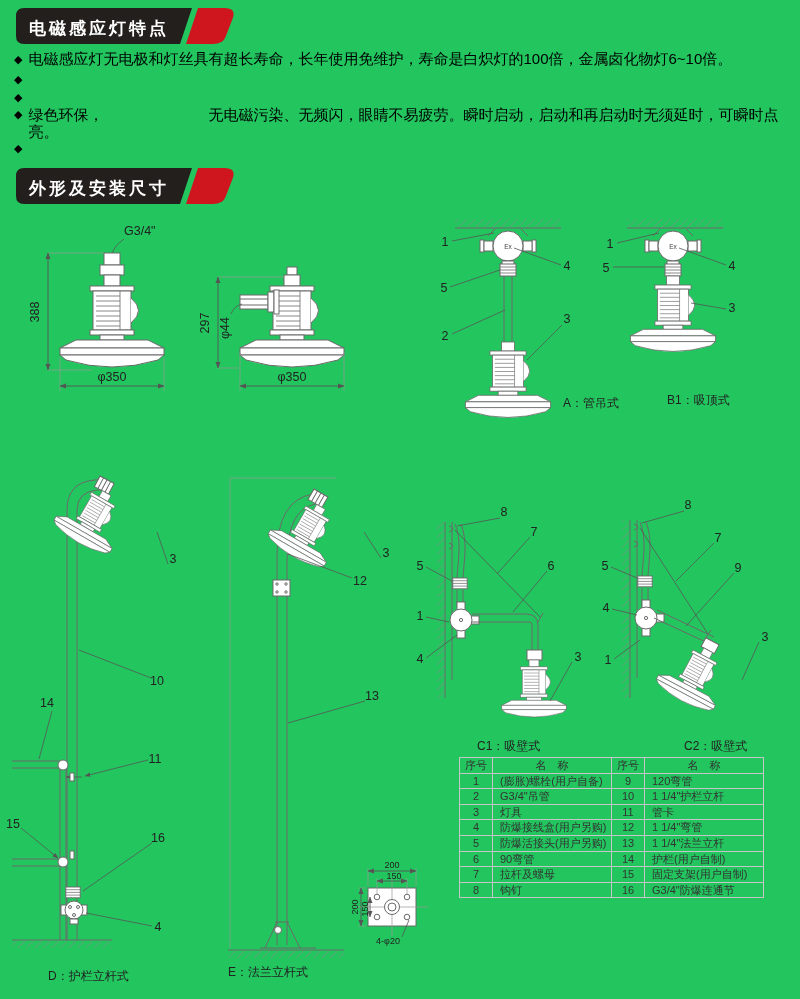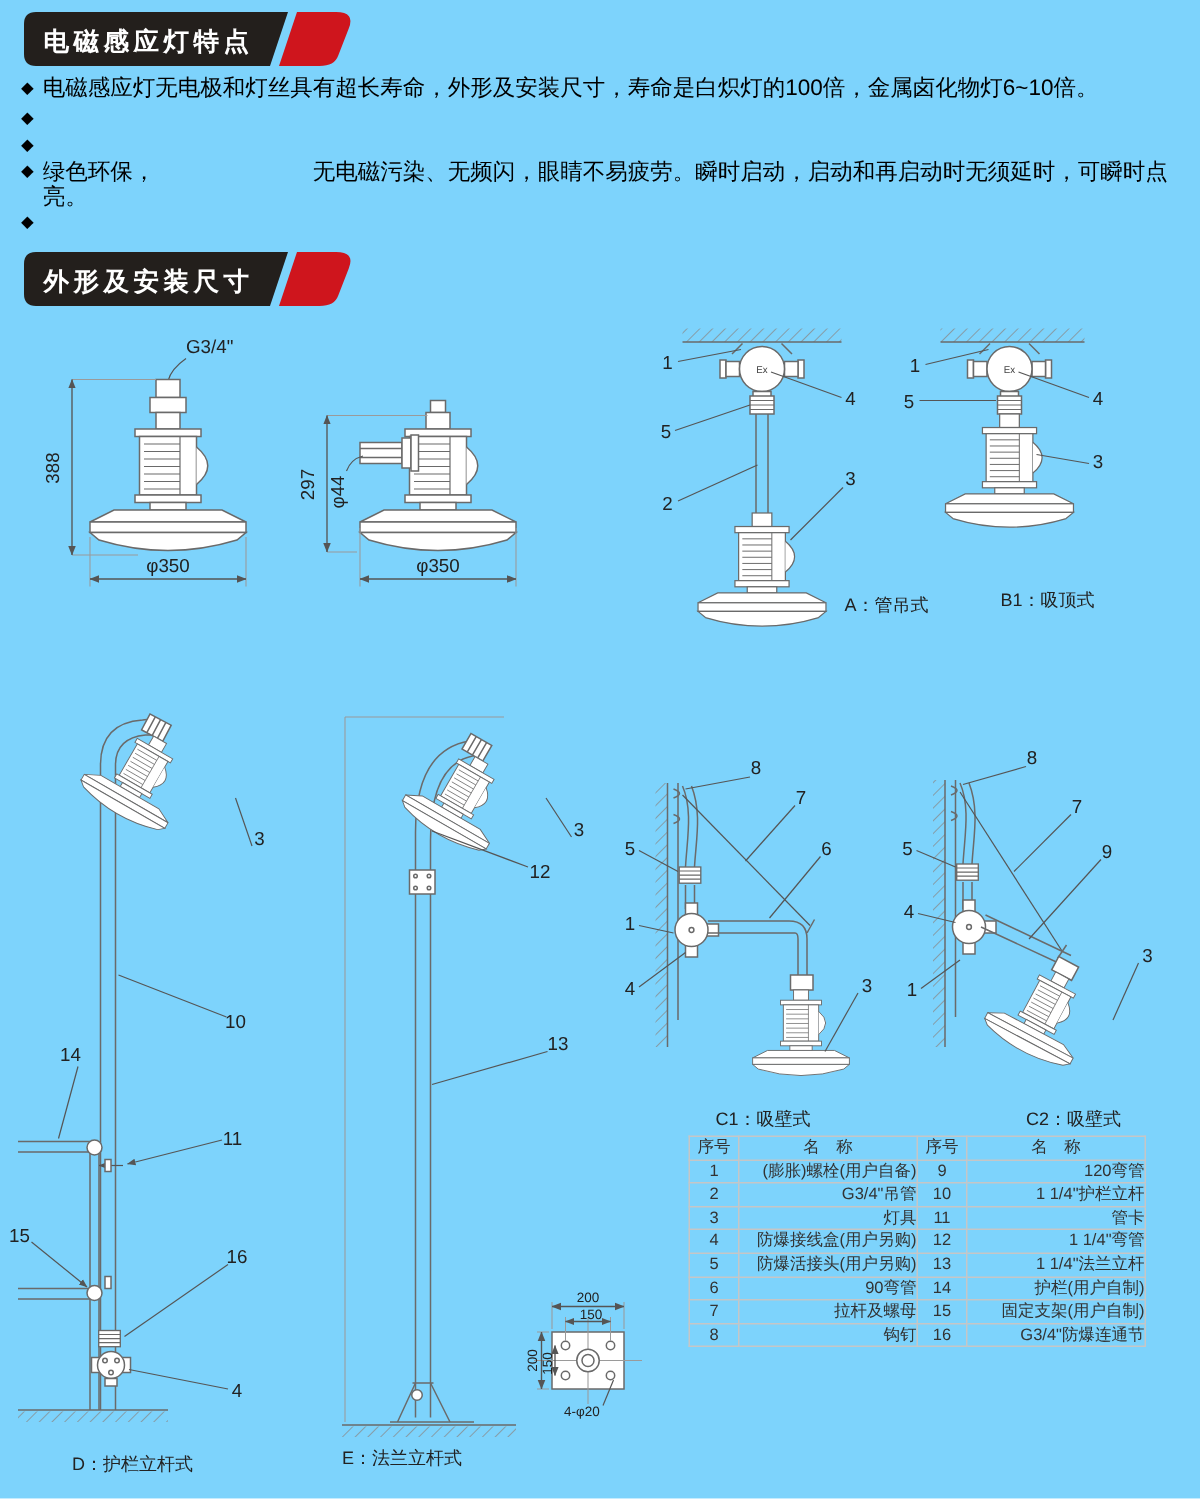--- a/index.html
+++ b/index.html
@@ -1,16 +1,16 @@
 <!DOCTYPE html>
 <html><head>
 <meta charset="utf-8">
 <style>
   html,body{margin:0;padding:0;background:#fff;}
-  #page{position:relative;width:800px;height:999px;background:#7dd3fc;overflow:hidden;
+  #page{position:relative;width:800px;height:999px;background:#22c55e;overflow:hidden;
         font-family:"Liberation Sans","DejaVu Sans",sans-serif;}
   .banner{position:absolute;left:8px;width:250px;height:40px;}
   .banner text{font-family:"Liberation Sans","DejaVu Sans",sans-serif;font-weight:bold;
         font-size:17px;fill:#fff;letter-spacing:3px;}
   #features{position:absolute;left:14px;top:49px;width:780px;}
   #features .fl{display:flex;align-items:flex-start;font-size:15px;color:#000;
         line-height:20px;white-space:pre-wrap;}
   #features .fl:nth-child(n+3){line-height:17px;}
   #features .b{font-size:11px;line-height:inherit;margin-right:6px;flex:0 0 auto;}
   #draw{position:absolute;left:0;top:210px;}
@@ -21,37 +21,37 @@
   .ld{stroke:#555;stroke-width:0.8;fill:none;}
   .dml{stroke:#555;stroke-width:0.9;fill:none;}
   .dim{font-size:12.5px;fill:#222;}
   .dims{font-size:9px;fill:#222;}
   .call{font-size:12.5px;fill:#222;}
   .cap{font-size:12px;fill:#222;}
   .exm{font-size:6.5px;fill:#444;}
   table.parts{position:absolute;left:459px;top:757px;width:304px;border-collapse:collapse;
         table-layout:fixed;font-size:11px;color:#333;border-radius:31px;}
   table.parts th,table.parts td{border:1px solid #c6c6c6;height:14.6px;line-height:14.6px;
-        padding:0 0 0 7px;font-weight:normal;text-align:right;white-space:nowrap;overflow:hidden;}
+        padding:0 0 0 7px;font-weight:normal;text-align:left;white-space:nowrap;overflow:hidden;}
   table.parts th{text-align:center;padding:0;}
   table.parts td.num{text-align:center;padding:0;}
 </style>
 </head>
 <body>
 
 <div id="page">
 
   <svg class="banner" style="top:7px" viewBox="0 0 250 40">
     <path d="M16,1 H184 L172,37 H16 Q8,37 8,29 V9 Q8,1 16,1 Z" fill="#231f1c"></path>
     <path d="M190,1 H216 Q229,1 224.5,12 L217.5,30 Q215,37 205,37 L178,37 Z" fill="#cf151d"></path>
     <text x="21" y="26.5">电磁感应灯特点</text>
   </svg>
 
   <div id="features">
-    <div class="fl"><span class="b">◆</span><span>电磁感应灯无电极和灯丝具有超长寿命，外形及安装尺寸，寿命是白炽灯的100倍，金属卤化物灯6~10倍。</span></div>
+    <div class="fl"><span class="b">◆</span><span>电磁感应灯无电极和灯丝具有超长寿命，长年使用免维护，寿命是白炽灯的100倍，金属卤化物灯6~10倍。</span></div>
     <div class="fl"><span class="b">◆</span></div>
     <div class="fl"><span class="b">◆</span></div>
     <div class="fl"><span class="b">◆</span><span>绿色环保，　　　　　　　无电磁污染、无频闪，眼睛不易疲劳。瞬时启动，启动和再启动时无须延时，可瞬时点亮。</span></div>
     <div class="fl"><span class="b">◆</span></div>
   </div>
 
   <svg class="banner" style="top:167px" viewBox="0 0 250 40">
     <path d="M16,1 H184 L172,37 H16 Q8,37 8,29 V9 Q8,1 16,1 Z" fill="#231f1c"></path>
     <path d="M190,1 H216 Q229,1 224.5,12 L217.5,30 Q215,37 205,37 L178,37 Z" fill="#cf151d"></path>
     <text x="21" y="26.5">外形及安装尺寸</text>

